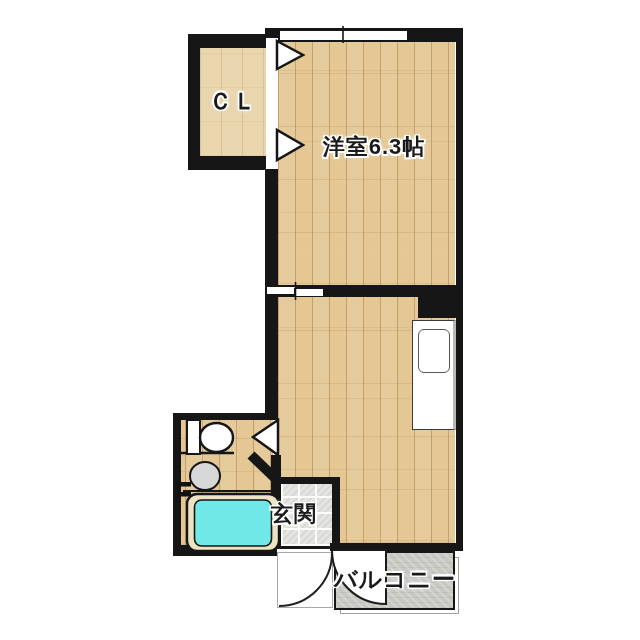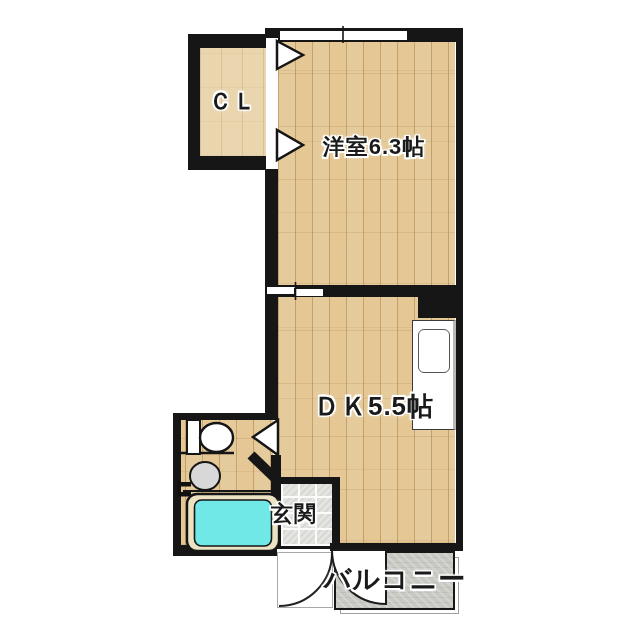--- a/index.html
+++ b/index.html
@@ -113,17 +113,16 @@
     <rect x="178" y="492" width="13" height="4.5" fill="#111"></rect>
     <rect x="177" y="481" width="4" height="16" fill="#111"></rect>
     <rect x="187" y="494" width="92" height="57" rx="10" fill="var(--tub-rim,#ece3c3)" stroke="#161616" stroke-width="2.4"></rect>
     <rect x="194.5" y="500" width="77" height="46" rx="7" fill="var(--tub-water,#6fe8e7)" stroke="#161616" stroke-width="1.6"></rect>
     <line x1="343" y1="26" x2="343" y2="43" stroke="#161616" stroke-width="1.6"></line>
     <line x1="295.5" y1="282" x2="295.5" y2="300" stroke="#161616" stroke-width="1.6"></line>
   </svg>
 
   <div class="label" style="left:233px;top:101px;font-size:23px;">ＣＬ</div>
   <div class="label" style="left:374px;top:147px;font-size:22px;">洋室6.3帖</div>
-  <div class="label" style="left:374px;top:406px;font-size:26px;">ＤＫ5.5帖</div>
   <div class="label" style="left:294px;top:514px;font-size:22px;">玄関</div>
-  <div class="label" style="left:395px;top:579px;font-size:27px;">バルコニー</div>
+  <div class="label" style="left:395px;top:579px;font-size:23px;">バルコニー</div>
 
 </div>
 
 </body></html>

